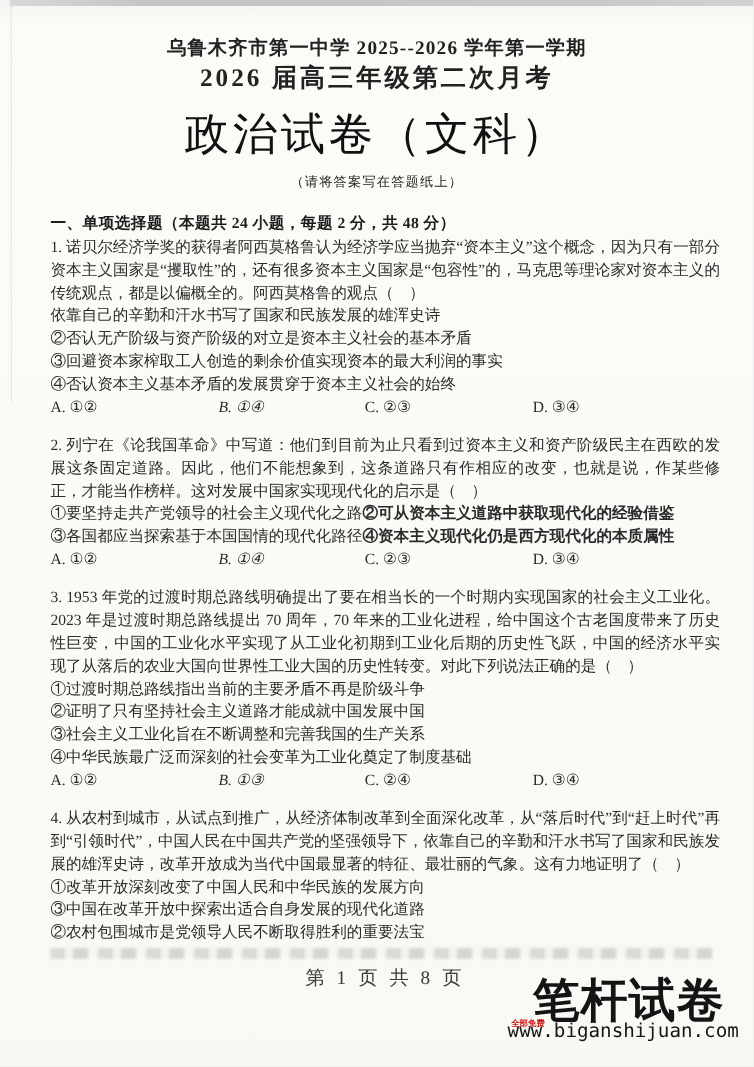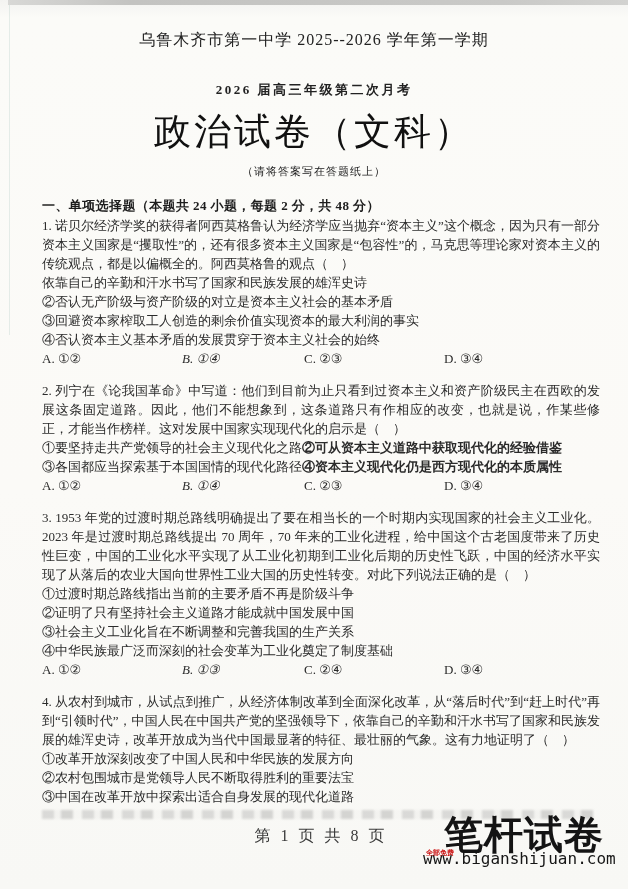--- a/index.html
+++ b/index.html
@@ -17,22 +17,22 @@
   }
   .scan-bar{
     position:absolute;top:0;left:8px;right:0;height:5px;
     background:linear-gradient(90deg,#d8d8d6,#c3c3c1 20%,#c9c9c7 80%,#d2d2d0);
   }
   .scan-left-line{
     position:absolute;top:5px;left:9px;width:1px;height:330px;
     background:rgba(160,190,185,0.25);
   }
   .header{text-align:center;padding-top:30px;}
-  .header-line1{font-size:16px;font-weight:normal;letter-spacing:1px;color:#222;}
-  .header-line2{font-size:13px;font-weight:bold;margin-top:30px;letter-spacing:2.5px;color:#222;}
+  .header-line1{font-size:16px;font-weight:bold;letter-spacing:1px;color:#222;}
+  .header-line2{font-size:21px;font-weight:bold;margin-top:0;letter-spacing:2.5px;color:#222;}
   .title{font-size:37px;font-weight:normal;margin-top:8px;letter-spacing:3px;color:#111;}
   .subtitle{font-size:11px;font-weight:normal;margin-top:7px;letter-spacing:1px;color:#222;}
   .content{
     margin:17px 28px 0 42px;
     font-size:13px;line-height:19px;
     text-align:justify;
   }
   .section-header{font-weight:bold;font-size:13px;letter-spacing:0.4px;margin-bottom:1px;color:#1d1d1d;}
   .question{margin-bottom:13px;}
   .stem{margin:0;}
@@ -136,22 +136,22 @@
         <span class="c1">A. ①②</span>
         <span class="c2">B. ①③</span>
         <span class="c3">C. ②④</span>
         <span class="c4">D. ③④</span>
       </div>
     </div>
 
     <div class="question" style="margin-bottom:0;">
       <p class="stem">4. 从农村到城市，从试点到推广，从经济体制改革到全面深化改革，从“落后时代”到“赶上时代”再到“引领时代”，中国人民在中国共产党的坚强领导下，依靠自己的辛勤和汗水书写了国家和民族发展的雄浑史诗，改革开放成为当代中国最显著的特征、最壮丽的气象。这有力地证明了（　）</p>
       <p class="stmt">①改革开放深刻改变了中国人民和中华民族的发展方向</p>
+      <p class="stmt">③中国在改革开放中探索出适合自身发展的现代化道路</p>
       <p class="stmt">②农村包围城市是党领导人民不断取得胜利的重要法宝</p>
-      <p class="stmt">③中国在改革开放中探索出适合自身发展的现代化道路</p>
       <div class="bleed-line"></div>
     </div>
 
     <div class="footer">第 1 页 共 8 页</div>
   </div>
 
   <div class="watermark">
     <span class="wm-brand">笔杆试卷</span>
     <span class="wm-free">全部免费</span>
     <span class="wm-url">www.biganshijuan.com</span>

